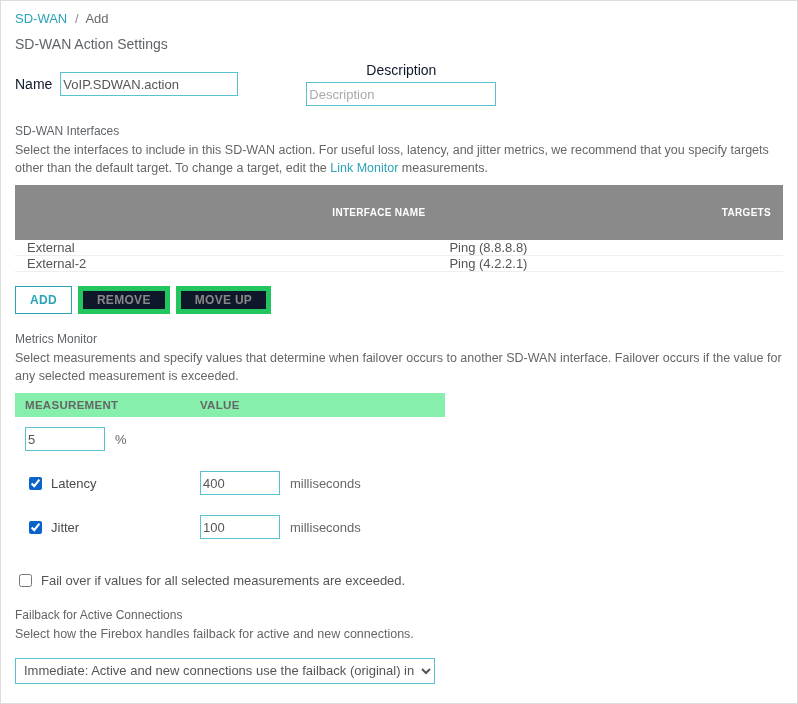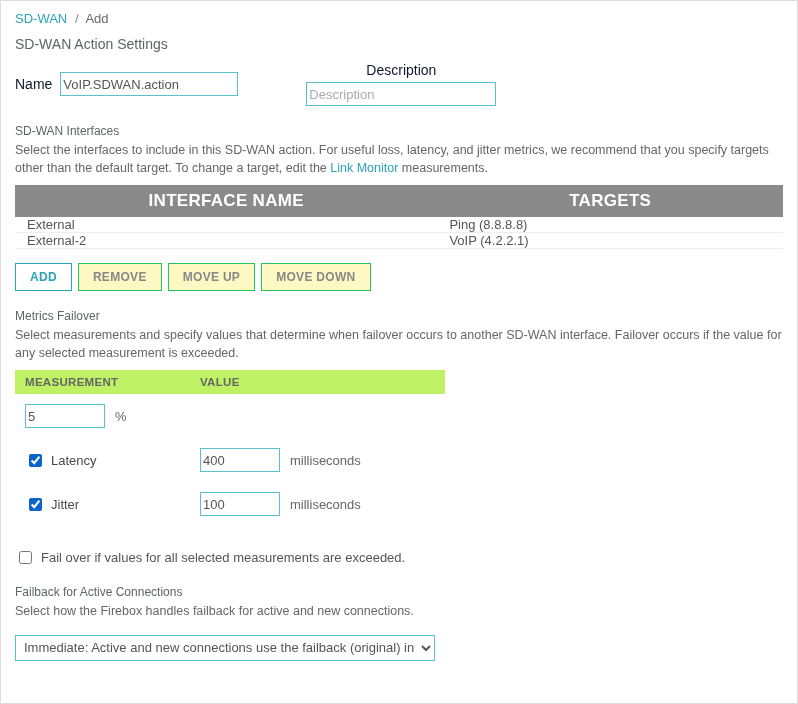--- a/index.html
+++ b/index.html
@@ -54,55 +54,55 @@
   p.help a { color: #2aa3b7; text-decoration: none; }
 
   table.iface {
     width: 100%;
     border-collapse: collapse;
     font-size: 13px;
   }
   table.iface thead th {
     background: #8a8a8a;
     color: #fff;
-    text-align: center;
+    text-align: right;
     font-weight: 600;
-    font-size: 17px;
+    font-size: 10px;
     letter-spacing: 0.3px;
-    padding: 6px 12px;
+    padding: 22px 12px;
     text-transform: uppercase;
   }
   table.iface tbody td {
     padding: 0 12px;
     border-bottom: 1px solid #eee;
     color: #555;
   }
   table.iface thead th:first-child { width: 55%; }
 
   .btn-row { margin-top: 14px; display: flex; gap: 6px; }
   .btn {
-    border: 1px solid #22c55e;
-    background: #fef9c3;
+    border: 5px solid #22c55e;
+    background: #0f172a;
     color: #888;
     font-size: 12px;
     font-weight: 600;
     height: 28px;
     padding: 0 14px;
     cursor: pointer;
     letter-spacing: 0.3px;
   }
   .btn.primary-out {
     background: #fff;
     border: 1px solid #2aa3b7;
     color: #2aa3b7;
   }
 
   .metrics-head {
     display: flex;
-    background: #bef264;
+    background: #86efac;
     font-size: 11.5px;
     font-weight: 600;
     color: #666;
     letter-spacing: 0.3px;
     text-transform: uppercase;
     padding: 6px 10px;
     width: 430px;
     margin-top: 6px;
   }
   .metrics-head .mcol1 { width: 175px; }
@@ -168,33 +168,32 @@
         <th>TARGETS</th>
       </tr>
     </thead>
     <tbody>
       <tr>
         <td>External</td>
         <td>Ping (8.8.8.8)</td>
       </tr>
       <tr>
         <td>External-2</td>
-        <td>VoIP (4.2.2.1)</td>
+        <td>Ping (4.2.2.1)</td>
       </tr>
     </tbody>
   </table>
 
   <div class="btn-row">
     <button class="btn primary-out">ADD</button>
     <button class="btn">REMOVE</button>
     <button class="btn">MOVE UP</button>
-    <button class="btn">MOVE DOWN</button>
-  </div>
-
-  <h2 class="section">Metrics Failover</h2>
+  </div>
+
+  <h2 class="section">Metrics Monitor</h2>
   <p class="help">Select measurements and specify values that determine when failover occurs to another SD-WAN interface. Failover occurs if the value for any selected measurement is exceeded.</p>
 
   <div class="metrics-head">
     <div class="mcol1">MEASUREMENT</div>
     <div>VALUE</div>
   </div>
 
   <div class="metrics-row">
     <div class="mcol2">
       <input type="text" value="5" style="">

